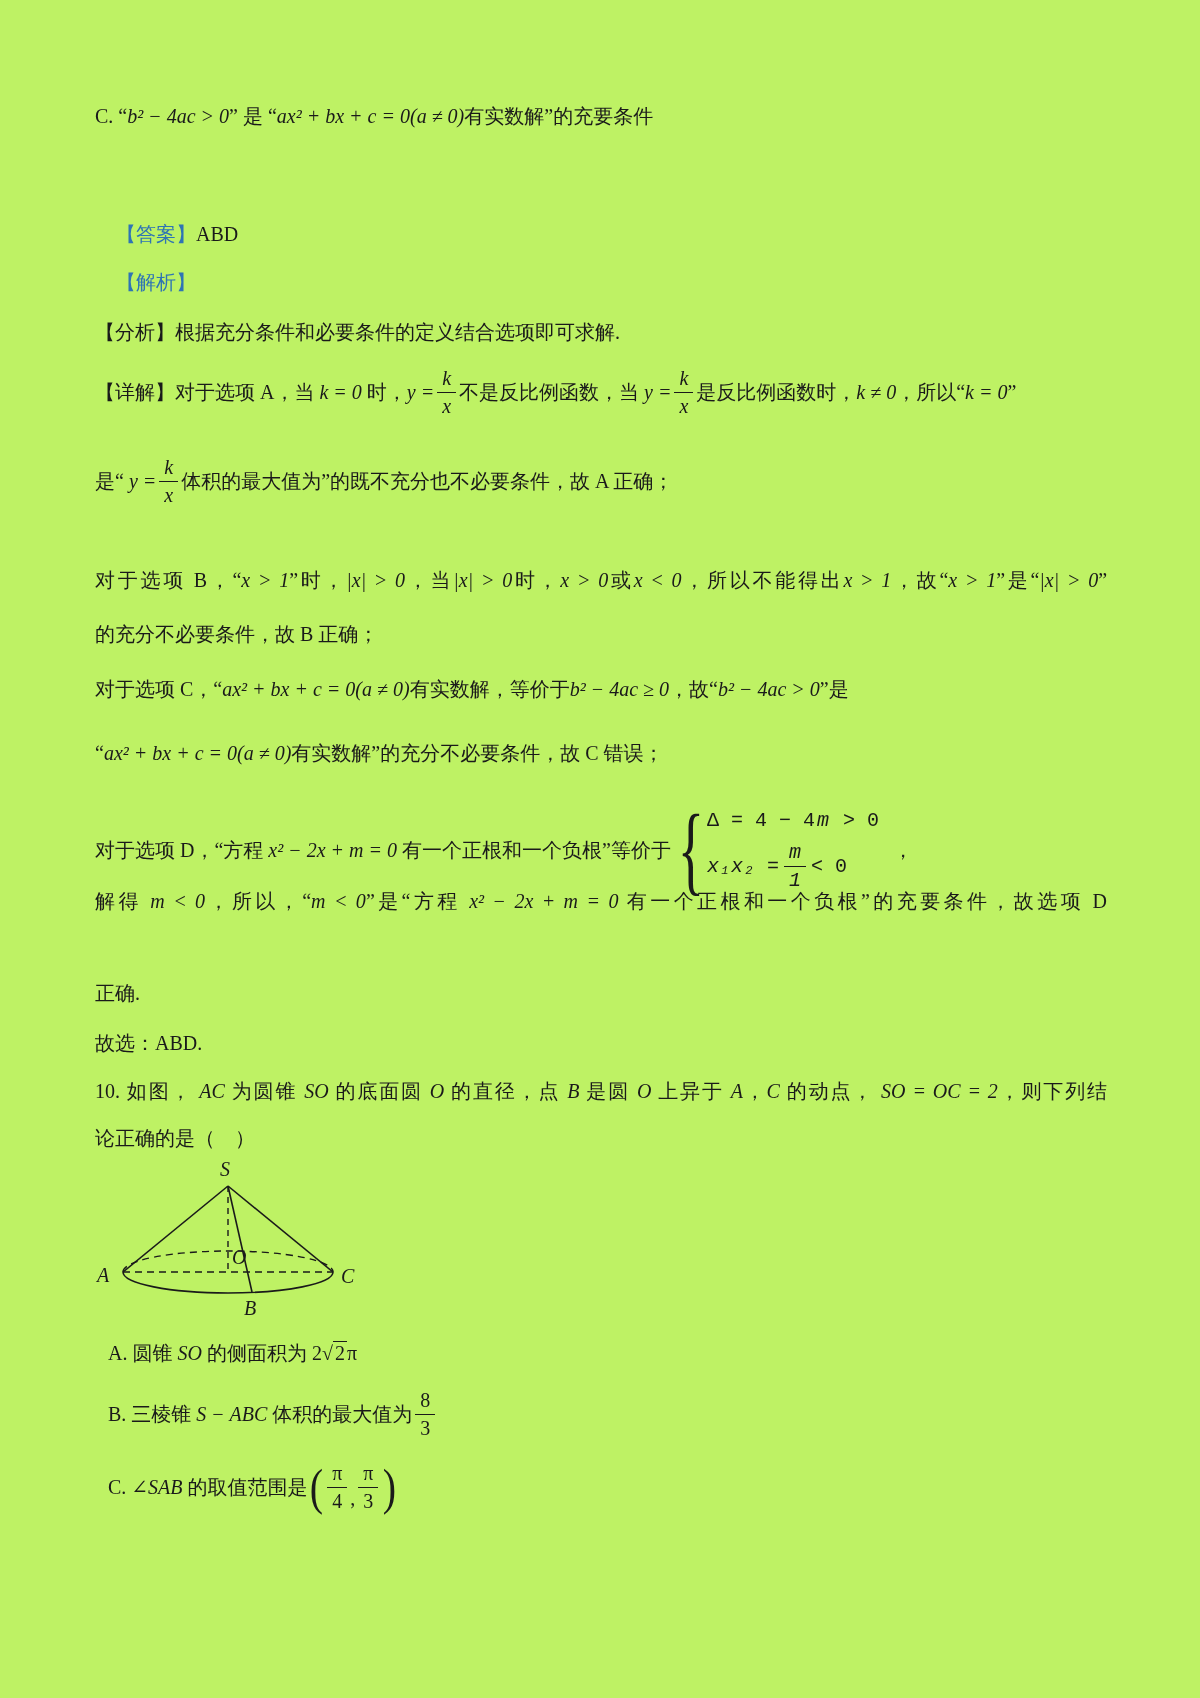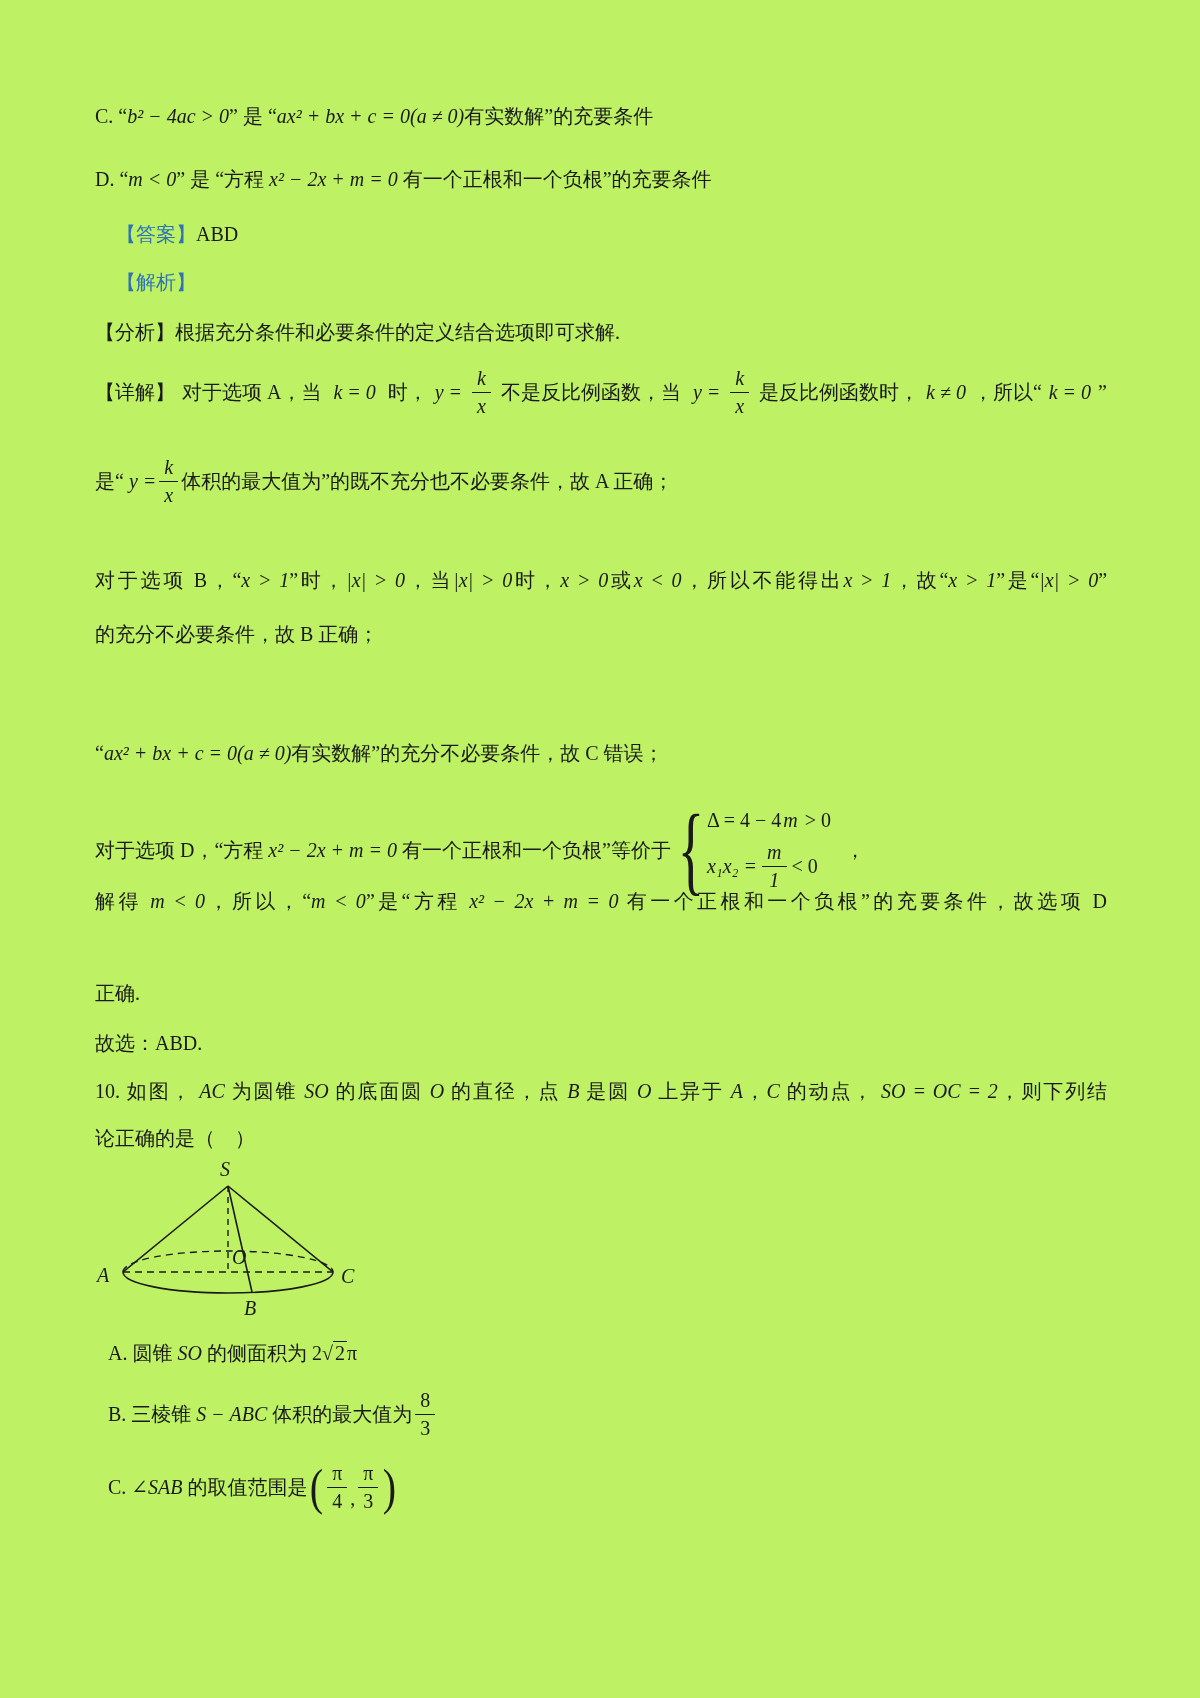--- a/index.html
+++ b/index.html
@@ -7,63 +7,63 @@
     position:relative; width:1200px; height:1698px; background:#bef264;
     overflow:hidden; color:#1a1a1a;
     font-family:"Liberation Serif","DejaVu Serif",serif;
   }
   .line { position:absolute; left:95px; font-size:20px; white-space:pre; }
   .opt  { left:108px; }
   .m    { font-style:italic; }
   .blue { color:#2E74B5;margin-left:21px; }
   .fx   { display:flex; align-items:center; }
   .jst  { width:1012px; white-space:normal; text-align:justify; text-align-last:justify; }
-  .sb   { width:1012px; justify-content:space-between; }
+  .sb   { width:1012px; }
   .frac { display:inline-flex; flex-direction:column; align-items:center;
           line-height:1.15; vertical-align:middle; margin:0 3px; }
   .frac .num { display:block; padding:0 5px 2px; border-bottom:1.4px solid #1a1a1a; }
   .frac .den { display:block; padding:2px 5px 0; }
   .it   { font-style:italic; }
   .bigbrace { font-size:100px; font-weight:300; line-height:.92; display:inline-block;
               transform:scaleX(.55); margin:0 -8px 0 -4px; }
-  .sys  { display:inline-flex; flex-direction:column; gap:9px; align-items:flex-start; }
+  .sys  { display:inline-flex; flex-direction:column; gap:9px; align-items:flex-start;font-family:Liberation Mono, monospace; }
   .sysrow { display:inline-flex; align-items:center; gap:2px; }
   .bigp { font-size:50px; font-weight:300; line-height:1; display:inline-block; transform:scaleX(.8); }
   .cma  { margin-top:22px; }
   .rs   { font-style:normal; }
   .ra   { border-top:1.4px solid #1a1a1a; padding:0 2px; }
   svg text { font-family:"Liberation Serif","DejaVu Serif",serif; font-size:20px; font-style:italic; fill:#1a1a1a; }
 </style>
 </head>
 <body>
 
 <div class="page">
 
   <div class="line" style="top:103px"><span>C. “</span><span class="m">b² − 4ac &gt; 0</span><span>” 是 “</span><span class="m">ax² + bx + c = 0(a ≠ 0)</span><span>有实数解”的充要条件</span></div>
 
-  <div class="line" style="top:166px"><span>D. “</span><span class="m">m &lt; 0</span><span>” 是 “方程 </span><span class="m">x² − 2x + m = 0</span><span> 有一个正根和一个负根”的充要条件</span></div>
 
   <div class="line" style="top:221px"><span class="blue">【答案】</span><span>ABD</span></div>
 
   <div class="line" style="top:269px"><span class="blue">【解析】</span></div>
 
   <div class="line" style="top:319px"><span>【分析】</span><span>根据充分条件和必要条件的定义结合选项即可求解.</span></div>
 
   <div class="line fx sb" style="top:355px;height:74px">
     <span>【详解】</span><span>对于选项 A，当 </span><span class="m">k = 0</span><span> 时，</span><span class="m">y =</span><span class="frac it"><span class="num">k</span><span class="den">x</span></span><span>不是反比例函数，当 </span><span class="m">y =</span><span class="frac it"><span class="num">k</span><span class="den">x</span></span><span>是反比例函数时，</span><span class="m">k ≠ 0</span><span>，所以“</span><span class="m">k = 0</span><span>”</span>
   </div>
 
   <div class="line fx" style="top:444px;height:74px">
     <span>是“ </span><span class="m">y =</span><span class="frac it"><span class="num">k</span><span class="den">x</span></span><span>体积的最大值为”的既不充分也不必要条件，故 A 正确；</span>
   </div>
 
   <div class="line jst" style="top:567px"><span>对于选项 B，“</span><span class="m">x &gt; 1</span><span>”时，</span><span class="m">|x| &gt; 0</span><span>，当</span><span class="m">|x| &gt; 0</span><span>时，</span><span class="m">x &gt; 0</span><span>或</span><span class="m">x &lt; 0</span><span>，所以不能得出</span><span class="m">x &gt; 1</span><span>，故“</span><span class="m">x &gt; 1</span><span>”是“</span><span class="m">|x| &gt; 0</span><span>”</span></div>
 
   <div class="line" style="top:621px"><span>的充分不必要条件，故 B 正确；</span></div>
 
+  <div class="line" style="top:676px"><span>对于选项 C，“</span><span class="m">ax² + bx + c = 0(a ≠ 0)</span><span>有实数解，等价于</span><span class="m">b² − 4ac ≥ 0</span><span>，故“</span><span class="m">b² − 4ac &gt; 0</span><span>”是</span></div>
 
   <div class="line" style="top:740px"><span>“</span><span class="m">ax² + bx + c = 0(a ≠ 0)</span><span>有实数解”的充分不必要条件，故 C 错误；</span></div>
 
   <div class="line fx" style="top:800px;height:100px">
     <span>对于选项 D，“方程 </span><span class="m">x² − 2x + m = 0</span><span> 有一个正根和一个负根”等价于</span><span class="bigbrace">{</span><span class="sys"><span class="sysrow"><span>Δ = 4 − 4</span><span class="m">m</span><span> &gt; 0</span></span><span class="sysrow"><span class="m">x₁x₂ =</span><span class="frac it"><span class="num">m</span><span class="den">1</span></span><span>&lt; 0</span></span></span><span style="margin-left:14px">，</span>
   </div>
 
   <div class="line jst" style="top:888px"><span>解得 </span><span class="m">m &lt; 0</span><span>，所以，“</span><span class="m">m &lt; 0</span><span>”是“方程 </span><span class="m">x² − 2x + m = 0</span><span> 有一个正根和一个负根”的充要条件，故选项 D</span></div>
 
   <div class="line" style="top:980px"><span>正确.</span></div>

